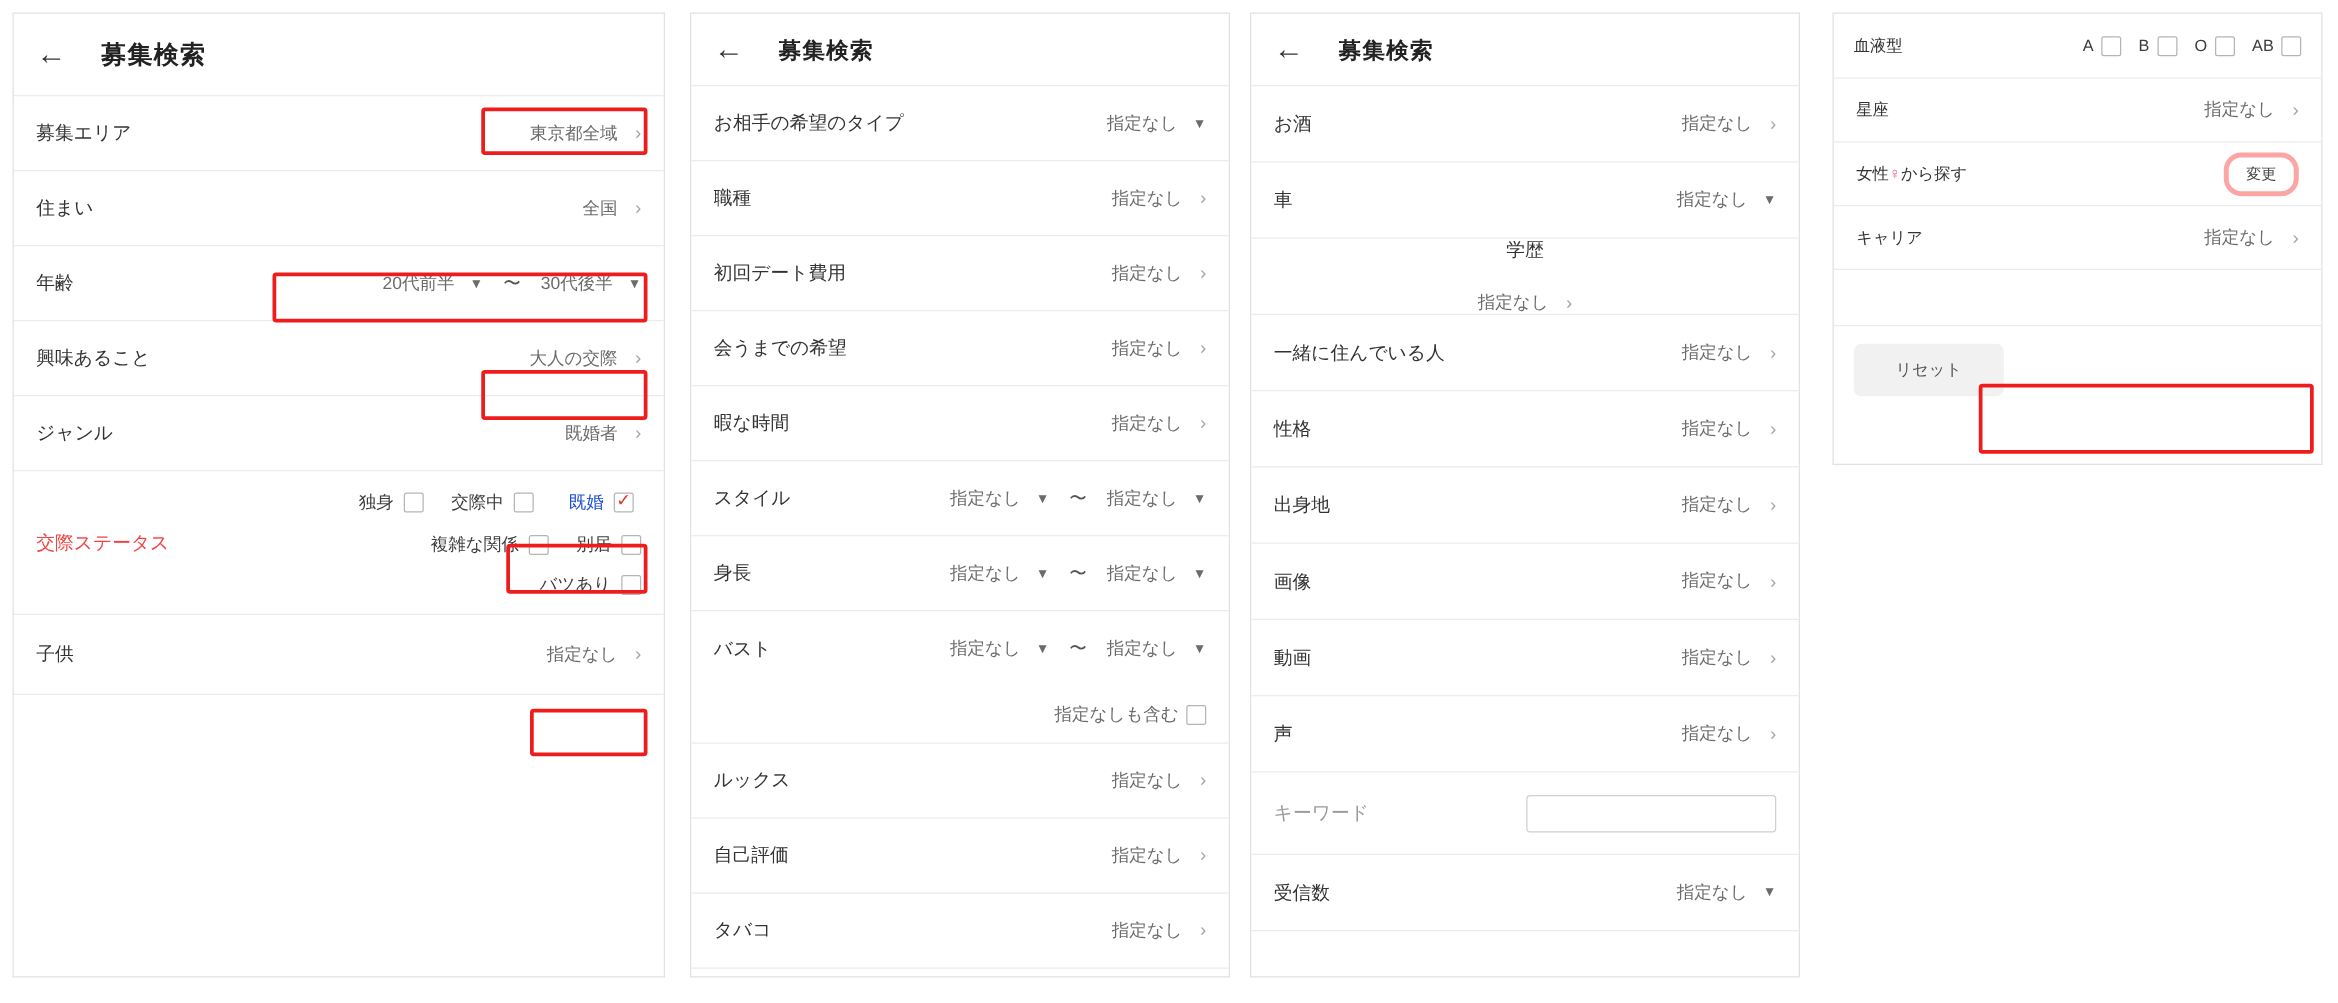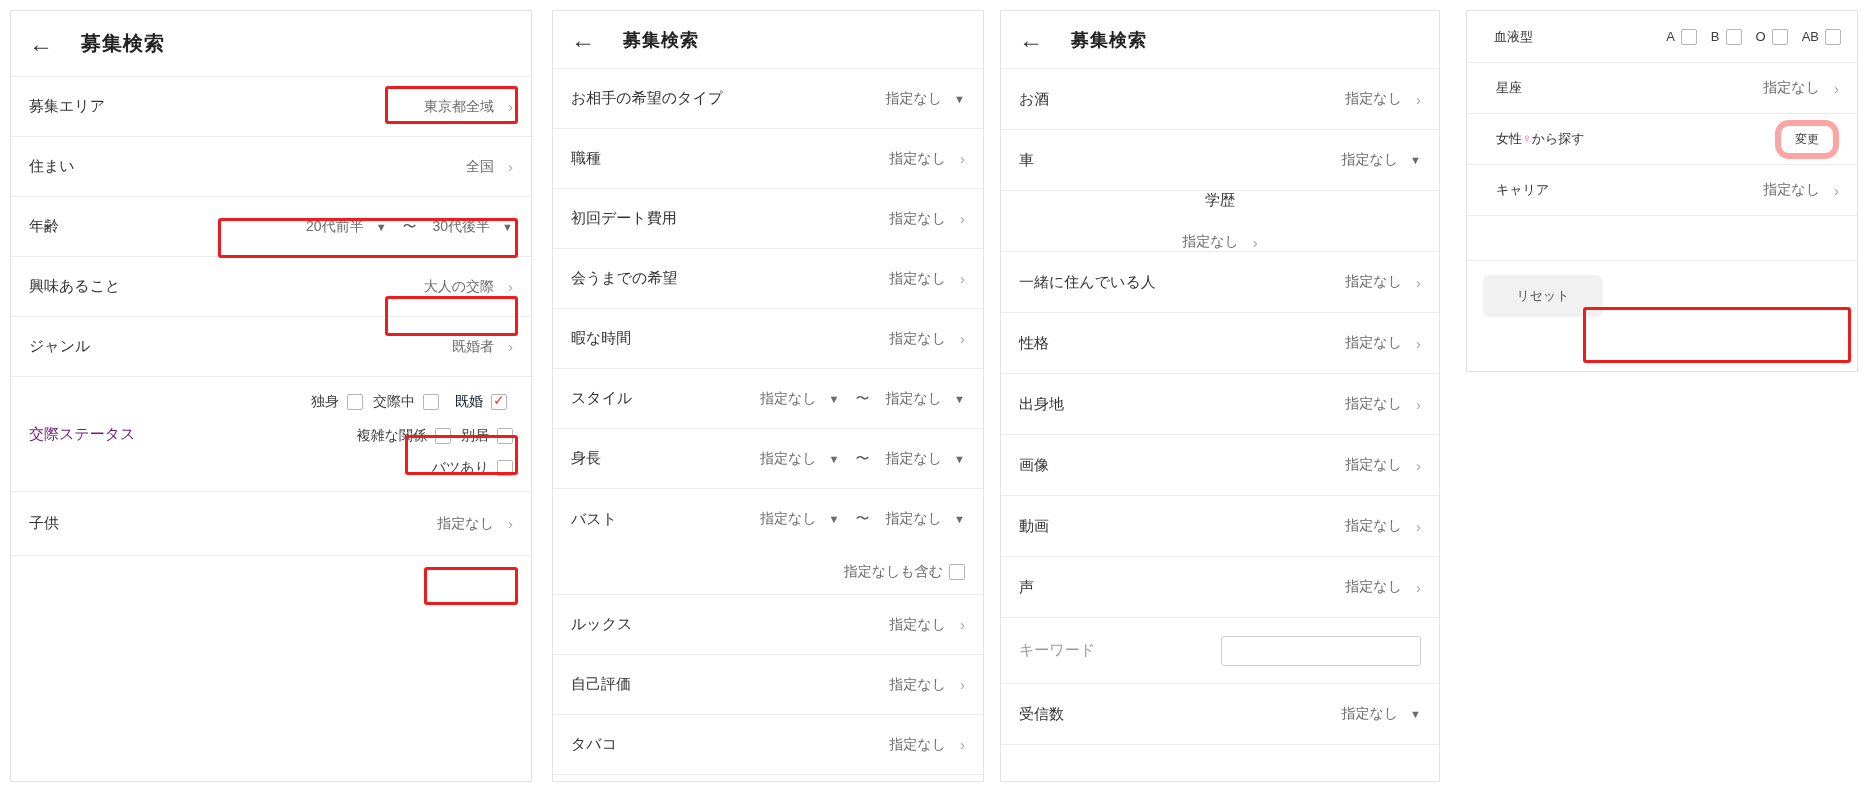--- a/index.html
+++ b/index.html
@@ -145,45 +145,45 @@
 
   .status-row {
     display: flex;
     border-bottom: 1px solid #ececec;
     padding: 14px 18px 14px 18px;
     box-sizing: border-box;
     align-items: center;
   }
   .status-label {
     font-size: 15px;
-    color: #701a75;
+    color: #ef4444;
     width: 150px;
     flex: none;
   }
   .status-grid {
     flex: 1;
     display: flex;
     flex-direction: column;
     align-items: flex-end;
     gap: 14px;
   }
   .status-line {
     display: flex;
     align-items: center;
-    gap: 10px;
+    gap: 22px;
     justify-content: flex-end;
   }
   .cb-item {
     display: flex;
     align-items: center;
     gap: 8px;
     font-size: 14px;
     color: #3c3c3c;
   }
-  .cb-item.marked { color: #0f172a; }
+  .cb-item.marked { color: #1d4ed8; }
 
   .kw-input {
     width: 200px;
     height: 30px;
     border: 1px solid #d0d0d0;
     border-radius: 3px;
     background: #fff;
     box-sizing: border-box;
     font-size: 13px;
     padding: 0 8px;
@@ -206,21 +206,21 @@
     gap: 14px;
   }
   .blood-opt {
     display: flex;
     align-items: center;
     gap: 6px;
     font-size: 13px;
     color: #3c3c3c;
   }
   .change-btn {
-    border: 6px solid #fca5a5;
+    border: 4px solid #fca5a5;
     border-radius: 14px;
     background: #fff;
     font-size: 12px;
     color: #444;
     padding: 5px 14px;
     cursor: pointer;
     font-family: "Liberation Sans", sans-serif;
   }
   .female-mark { color: #ef5b8c; font-size: 13px; }
   .spacer-row { height: 44px; border-bottom: 1px solid #ececec; }
@@ -245,21 +245,21 @@
     flex: 1;
     height: 42px;
     border-radius: 21px;
     background: #85d2ce;
     border: none;
     color: #ffffff;
     font-size: 13px;
     cursor: pointer;
     font-family: "Liberation Sans", sans-serif;
   }
-  .small-text { font-size: 13px; margin-left: 11px; }
+  .small-text { font-size: 13px; }
 </style>
 </head>
 <body>
 
 <div class="stage">
 
   <div class="panel" id="panel1">
     <div class="panel-header">
       <div class="back-arrow">←</div>
       <div class="panel-title">募集検索</div>

